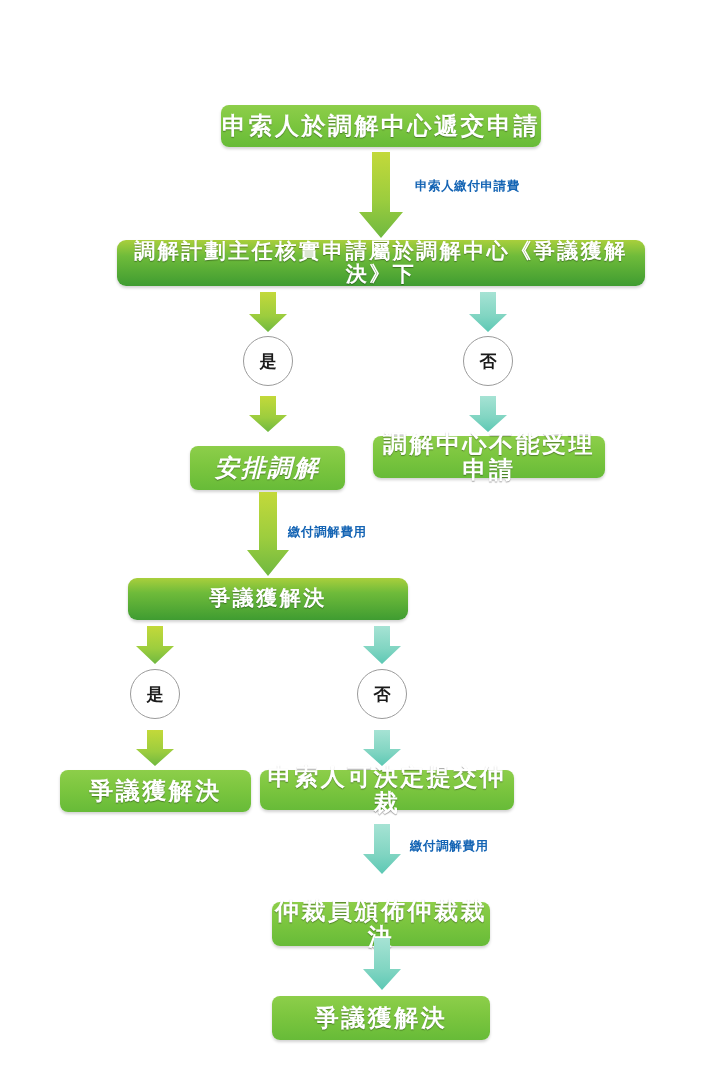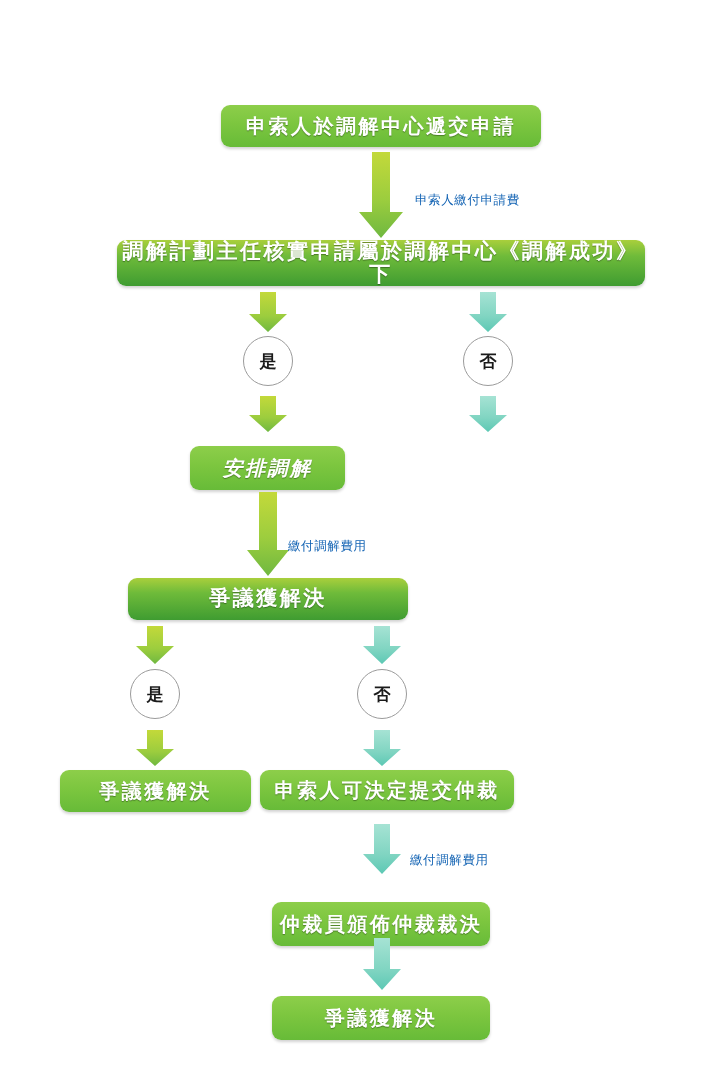--- a/index.html
+++ b/index.html
@@ -30,21 +30,22 @@
     font-weight: bold;
     letter-spacing: 2.5px;
     text-align: center;
     line-height: 1.1;
     text-shadow: 0 1px 1px rgba(0,0,0,0.35);
     box-shadow: 0 2px 3px rgba(0,0,0,0.18);
   }
   
   .node.light {
     background: linear-gradient(to bottom, #8dce4a 0%, #7cc63f 45%, #67bb38 100%);
-    font-size: 20px;
+    font-size: 24px;
+    border-radius: 8px;
   }
   
   .node.deep {
     background: linear-gradient(to bottom, #a9cf3c 0%, #6fbb3a 35%, #3f9c31 100%);
     font-size: 21px;
   }
 
   
   .arrow {
     position: absolute;
@@ -65,24 +66,23 @@
     color: #1a1a1a;
     font-size: 17px;
     font-weight: bold;
   }
 
   
   .edge-label {
     position: absolute;
     color: #1464b4;
     font-size: 12.5px;
-    font-weight: normal;
+    font-weight: bold;
     letter-spacing: 0.6px;
     white-space: nowrap;
-    margin-top: 14px;
   }
 </style>
 </head>
 <body>
 
 <div id="flowchart">
 
   <div class="node light" style="left:221px; top:105px; width:320px; height:42px;">
     <span>申索人於調解中心遞交申請</span>
   </div>
@@ -98,21 +98,21 @@
       </defs>
       <polygon points="14,0 32,0 32,60 45,60 23,86 1,60 14,60" fill="url(#gGreenLong)"></polygon>
     </svg>
   </span>
 
   <span class="edge-label" style="left:415px; top:178px;">
     <span>申索人繳付申請費</span>
   </span>
 
   <div class="node deep" style="left:117px; top:240px; width:528px; height:46px;">
-    <span>調解計劃主任核實申請屬於調解中心《調解成功》下</span>
+    <span>調解計劃主任核實申請屬於調解中心《爭議獲解決》下</span>
   </div>
 
   <span class="arrow" style="left:248px; top:292px;">
     <svg width="40" height="40" viewBox="0 0 40 40">
       <defs>
         <linearGradient id="gGreenShort" x1="0" y1="0" x2="0" y2="1">
           <stop offset="0%" stop-color="#c3d93a"></stop>
           <stop offset="60%" stop-color="#9ccd3e"></stop>
           <stop offset="100%" stop-color="#6fb840"></stop>
         </linearGradient>
@@ -150,20 +150,23 @@
   <span class="arrow" style="left:468px; top:396px;">
     <svg width="40" height="36" viewBox="0 0 40 36">
       <polygon points="12,0 28,0 28,19 39,19 20,36 1,19 12,19" fill="url(#gTealShort)"></polygon>
     </svg>
   </span>
 
   <div class="node light" style="left:190px; top:446px; width:155px; height:44px;font-style:italic;">
     <span>安排調解</span>
   </div>
 
+  <div class="node light" style="left:373px; top:436px; width:232px; height:42px;">
+    <span>調解中心不能受理申請</span>
+  </div>
 
   <span class="arrow" style="left:246px; top:492px;">
     <svg width="44" height="84" viewBox="0 0 44 84">
       <polygon points="13,0 31,0 31,58 43,58 22,84 1,58 13,58" fill="url(#gGreenLong)"></polygon>
     </svg>
   </span>
 
   <span class="edge-label" style="left:288px; top:524px;">
     <span>繳付調解費用</span>
   </span>

